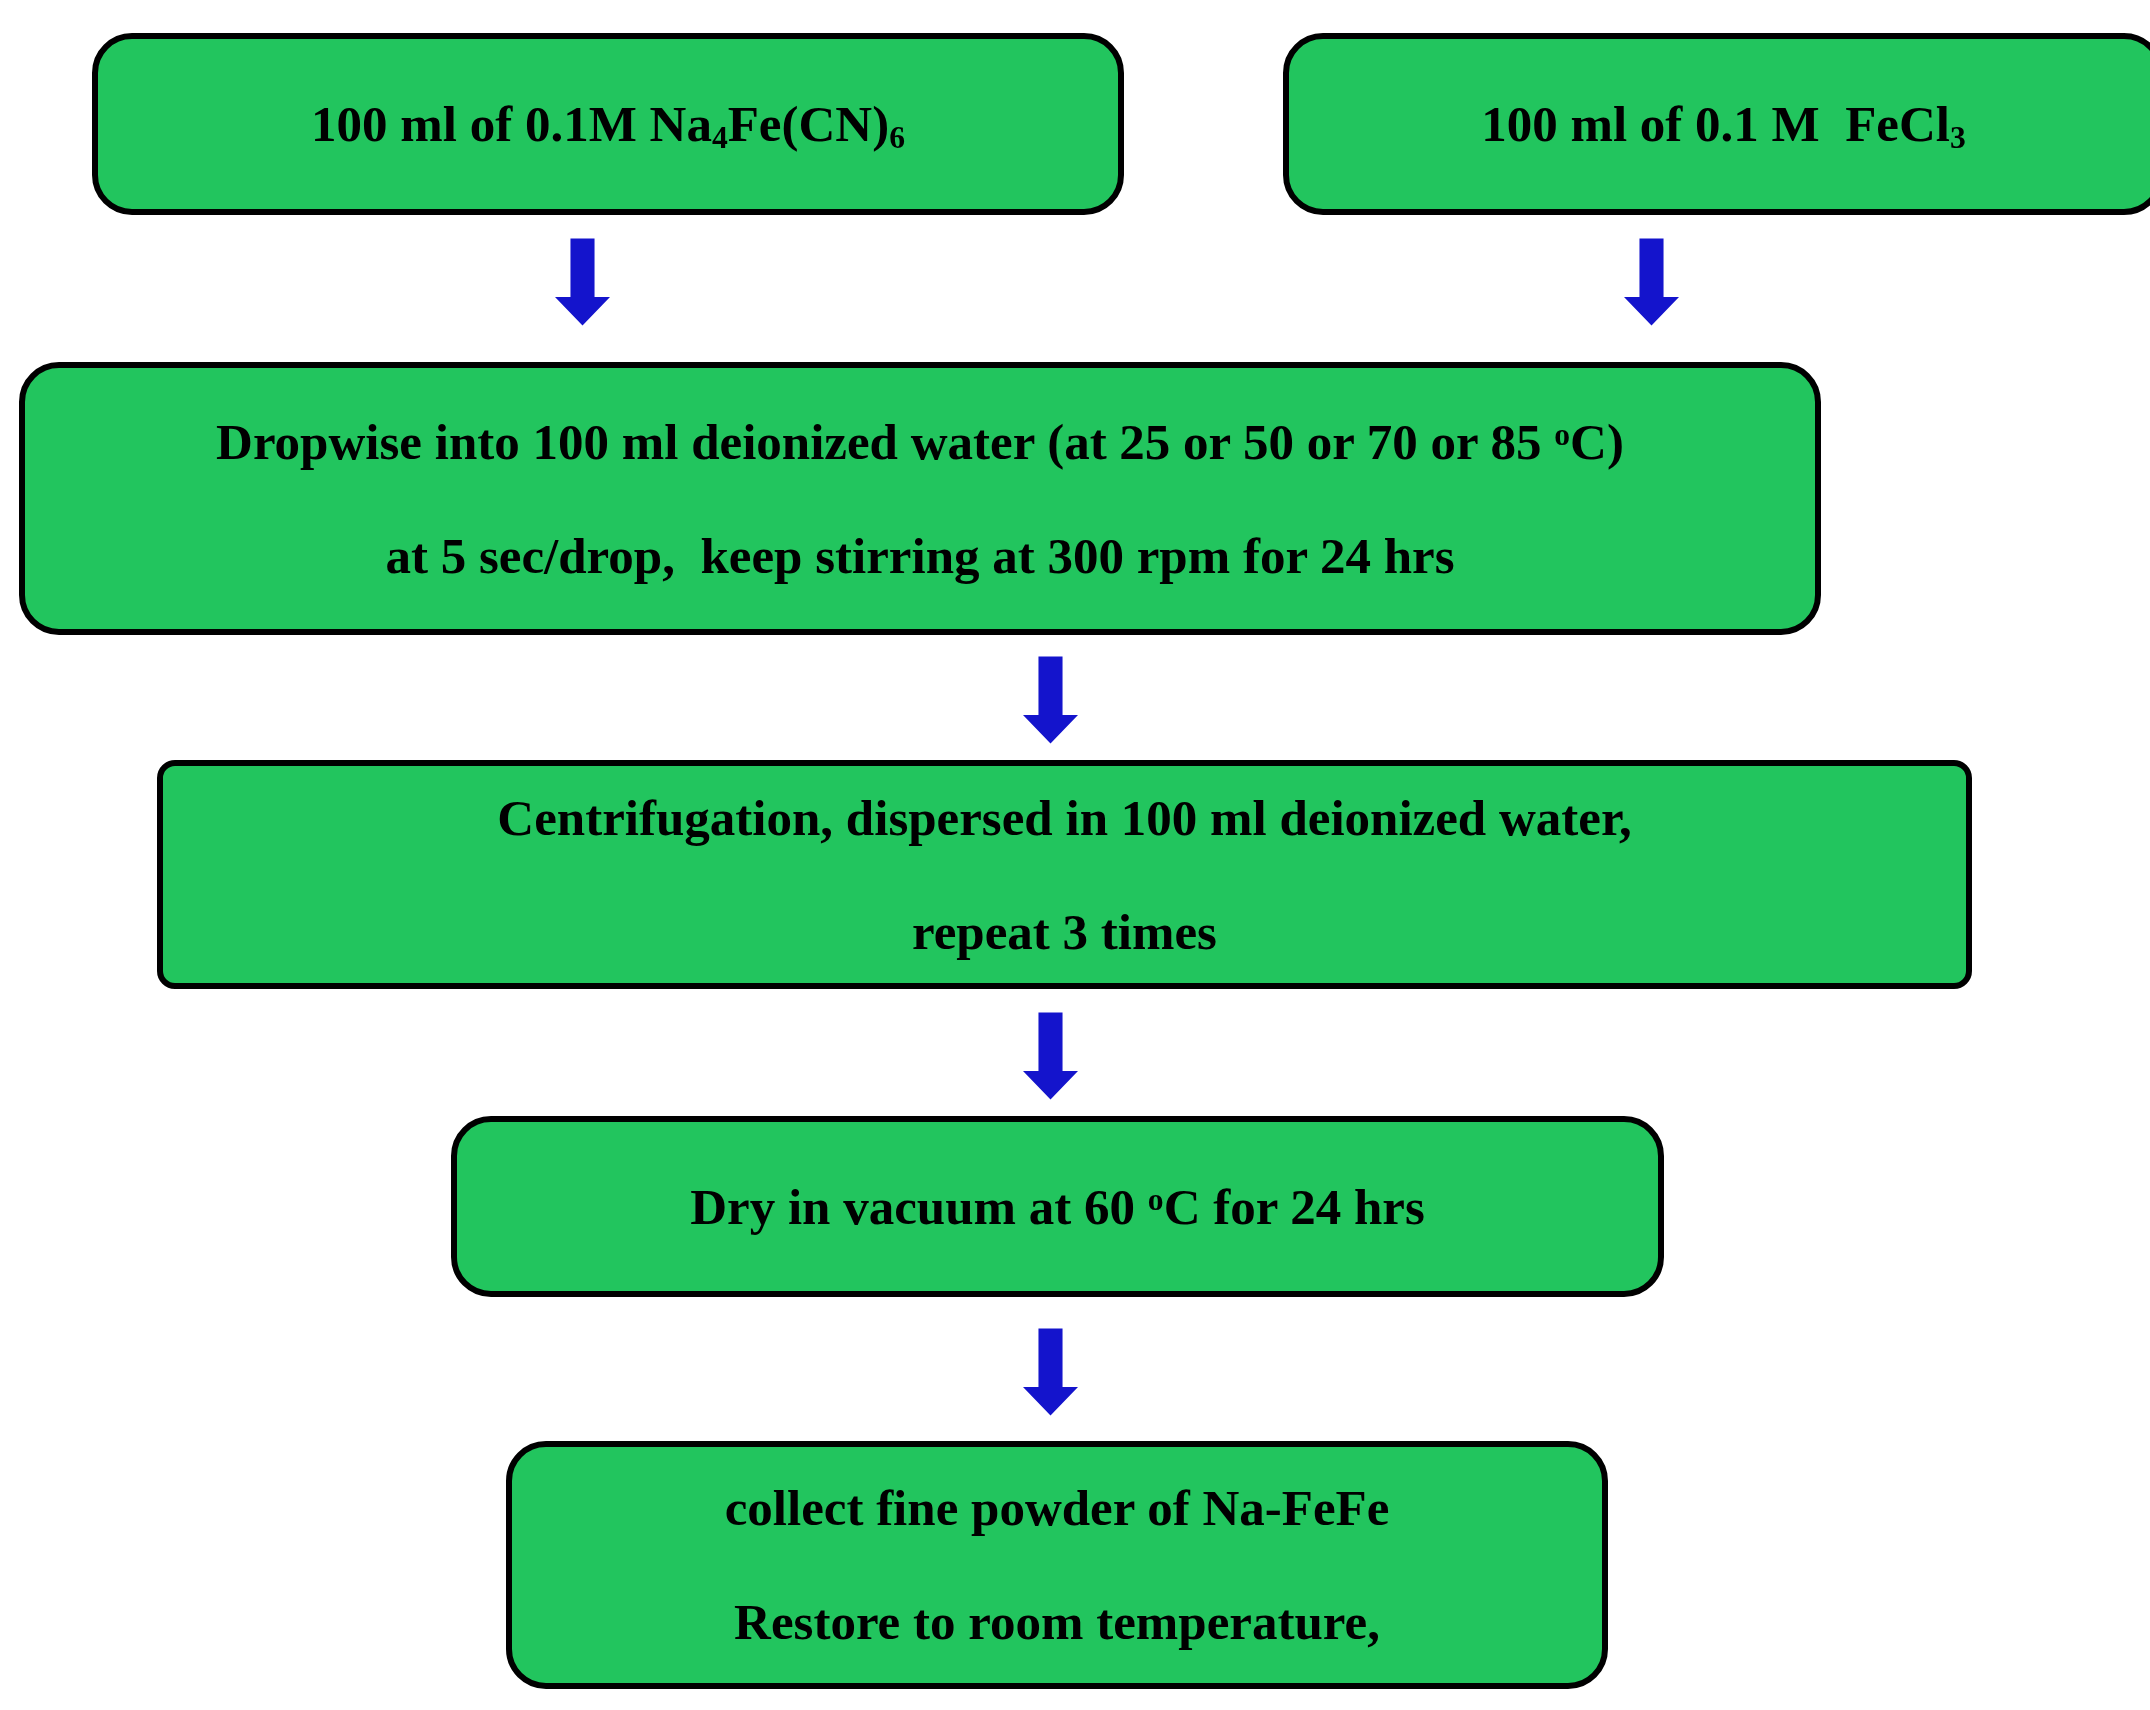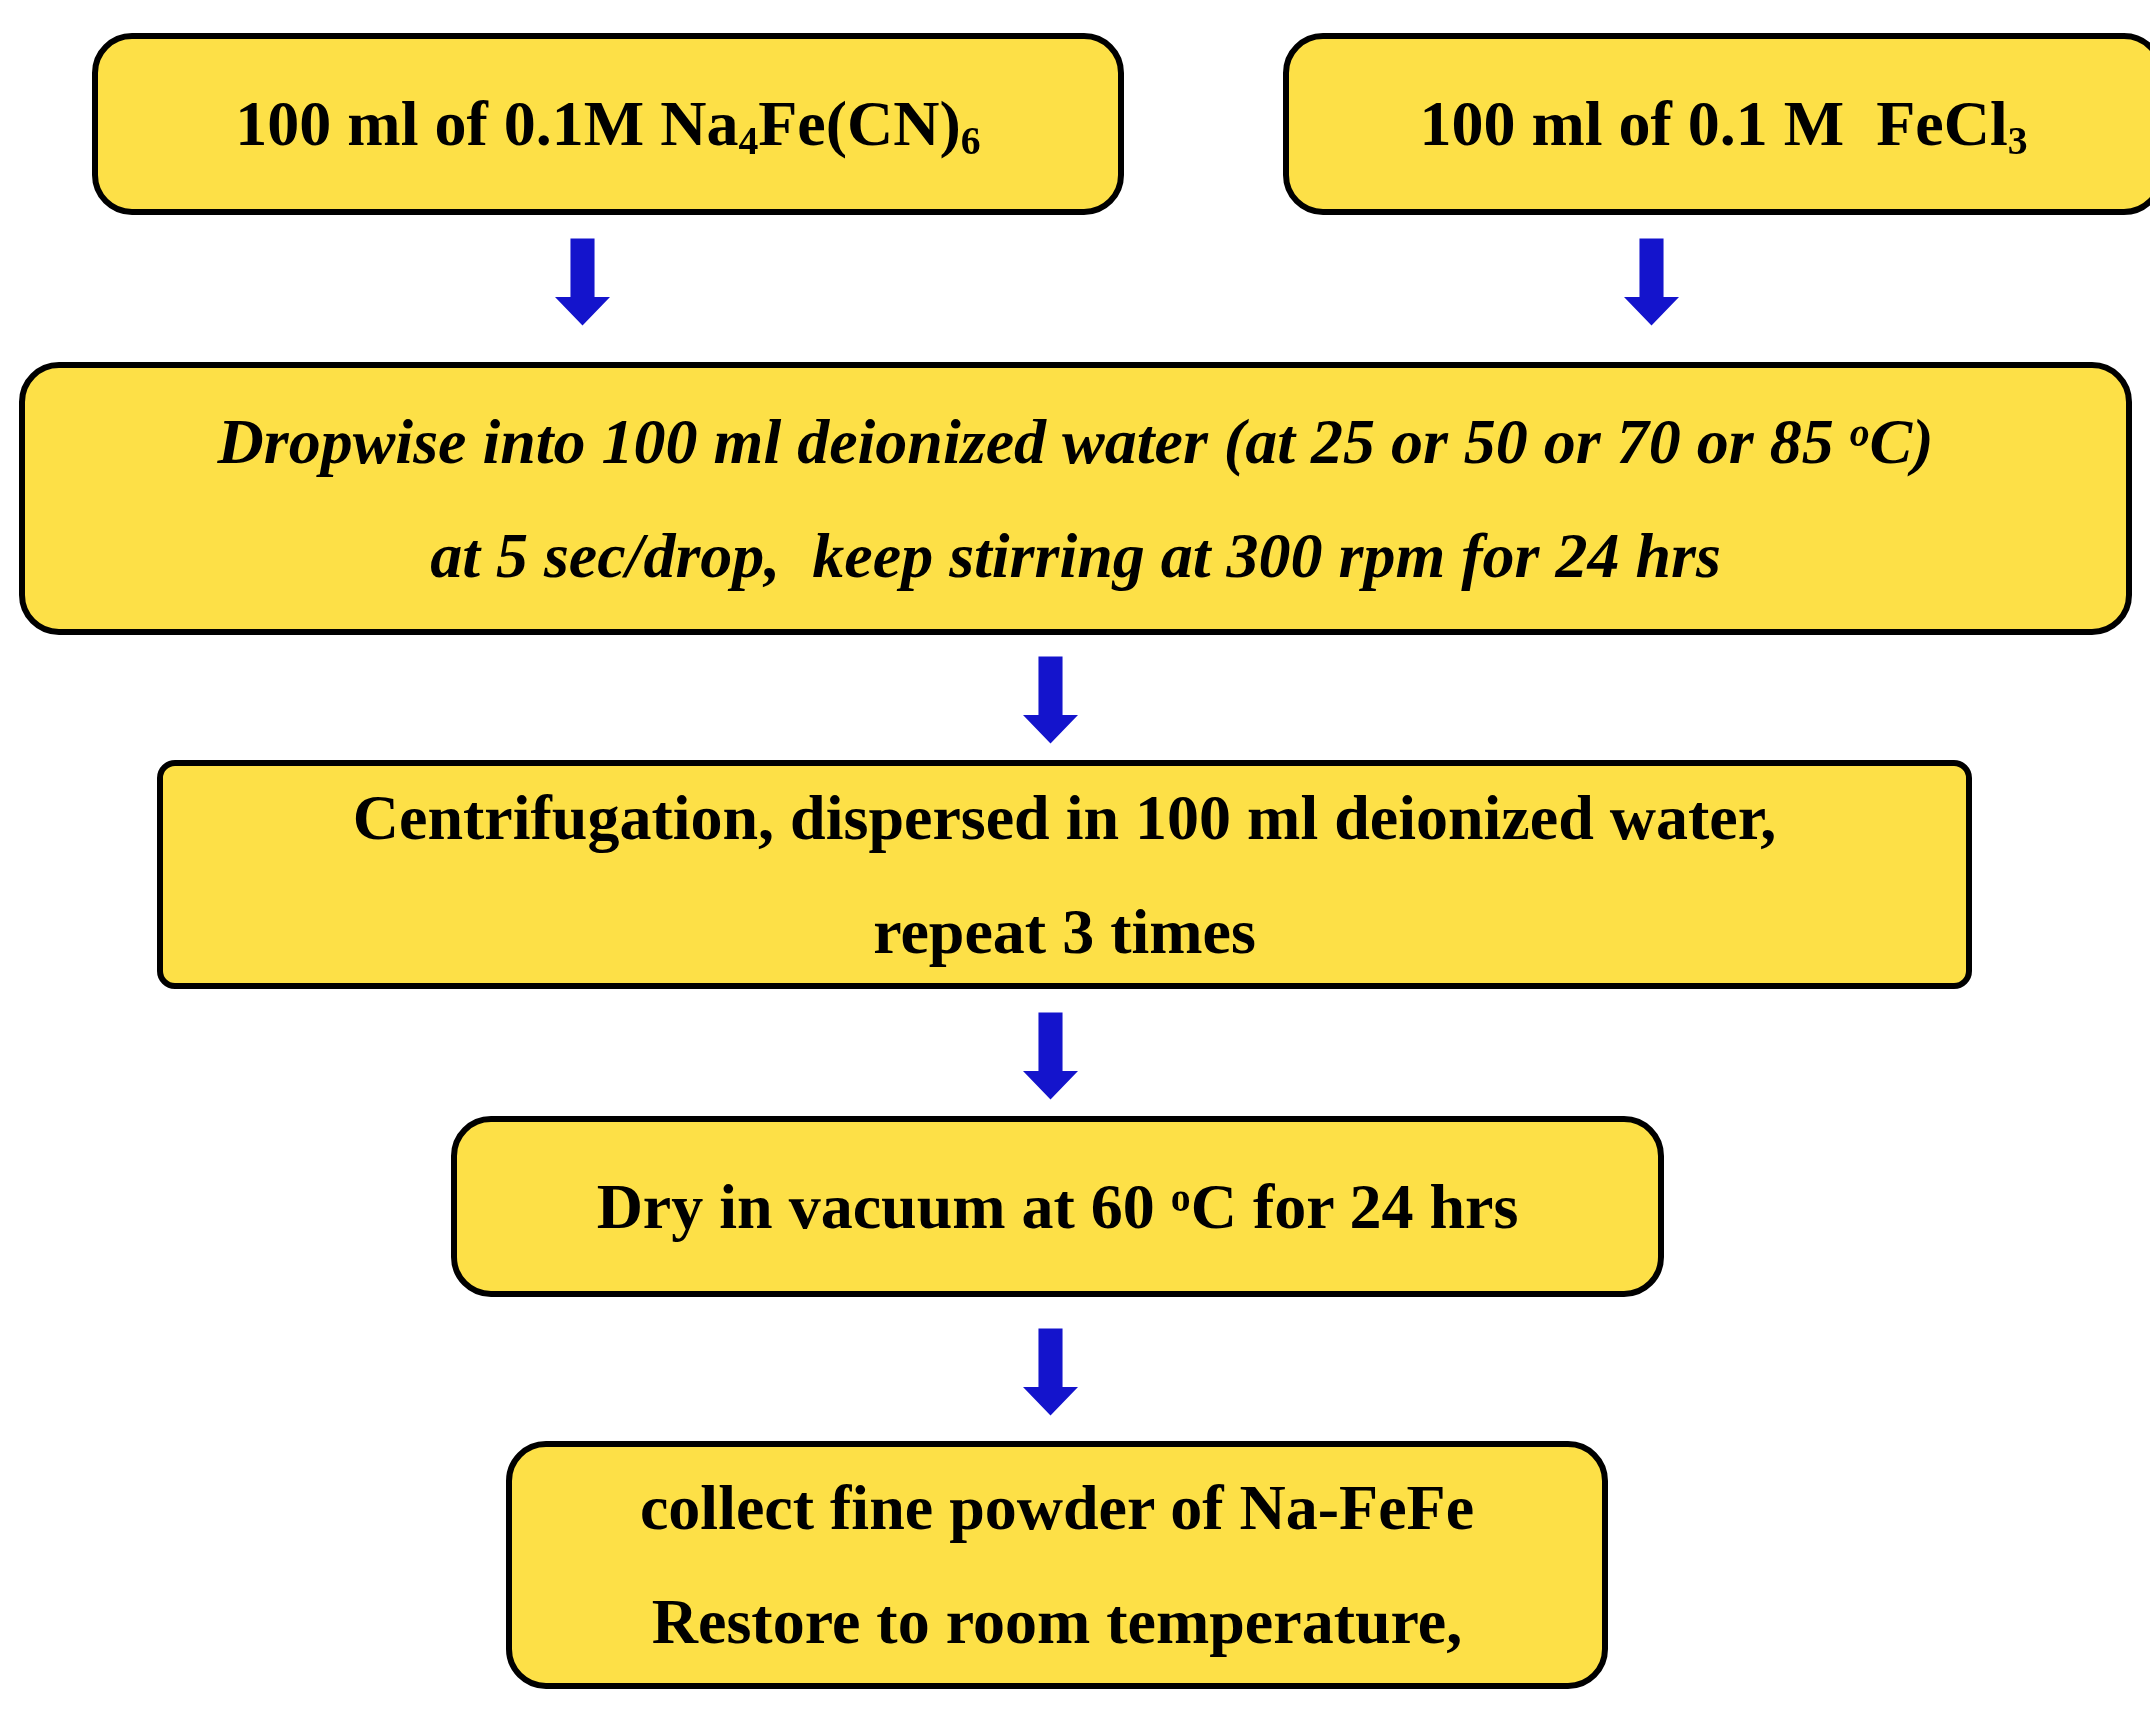--- a/index.html
+++ b/index.html
@@ -14,27 +14,27 @@
     background: #ffffff;
     font-family: "Liberation Serif", "DejaVu Serif", serif;
     font-weight: bold;
     color: #000000;
   }
   .box {
     position: absolute;
     box-sizing: border-box;
     border: 6.3px solid #000000;
     border-radius: 40px;
-    background: #fde047;
+    background: #22c55e;
     display: flex;
     flex-direction: column;
     align-items: center;
     justify-content: center;
     text-align: center;
-    font-size: 64px;
+    font-size: 51px;
     line-height: 114px;
   }
   .line {
     white-space: pre;
     display: block;
   }
   .line sub {
     font-size: 62%;
     vertical-align: baseline;
     position: relative;
@@ -51,21 +51,21 @@
   .arrow {
     position: absolute;
     width: 55px;
     height: 88px;
   }
   .arrow svg { display: block; width: 100%; height: 100%; }
 
   
   #box-reactant-a { left: 92px;  top: 33px;   width: 1032px; height: 182px; }
   #box-reactant-b { left: 1239px; top: 33px;   width: 881px; height: 182px; margin-left: 44px; }
-  #box-dropwise   { left: 19px;   top: 362px;  width: 2113px; height: 273px; font-style: italic; }
+  #box-dropwise   { left: 19px;   top: 362px;  width: 1802px; height: 273px; }
   #box-centrifuge { left: 157px;  top: 760px; width: 1815px; height: 229px; border-radius: 18px; }
   #box-dry        { left: 451px;  top: 1116px; width: 1213px; height: 181px; }
   #box-restore    { left: 506px;  top: 1441px; width: 1102px; height: 248px; }
 
   #arrow-1 { left: 555px;  top: 238px; }
   #arrow-2 { left: 1624px; top: 238px; }
   #arrow-3 { left: 1023px; top: 656px; }
   #arrow-4 { left: 1023px; top: 1012px; }
   #arrow-5 { left: 1023px; top: 1328px; }
 </style>

